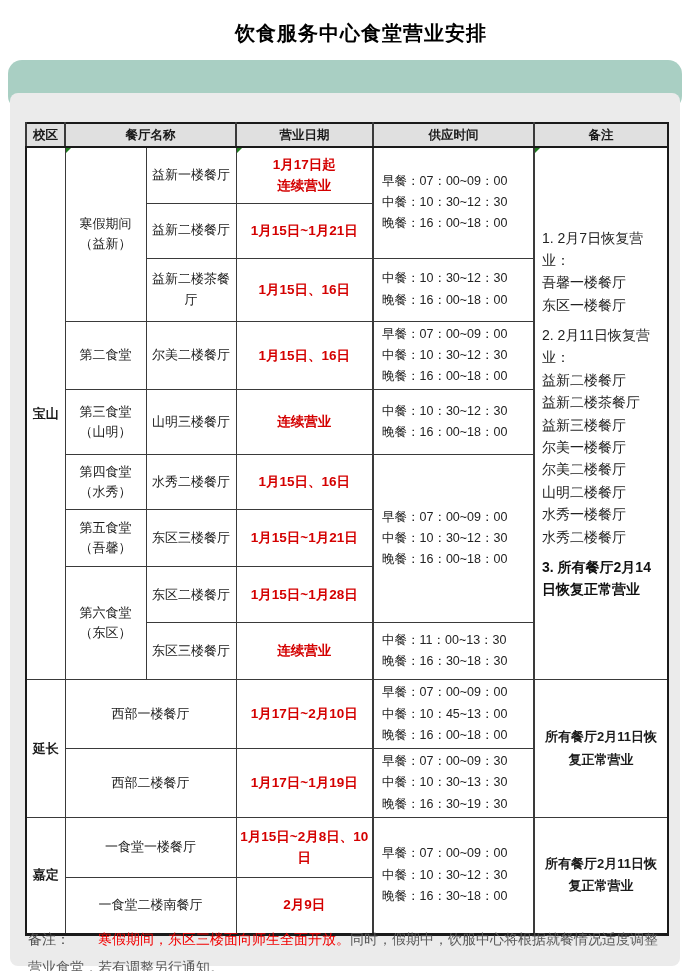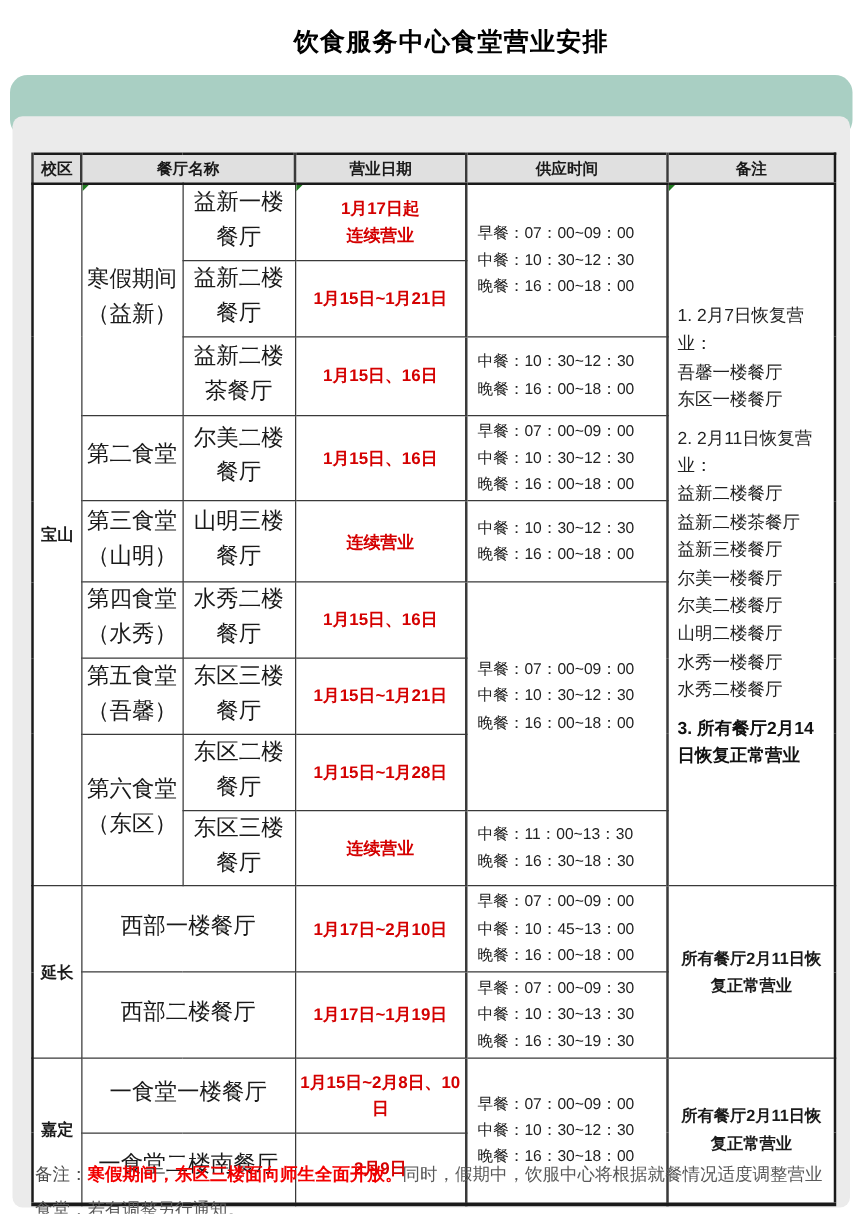--- a/index.html
+++ b/index.html
@@ -27,21 +27,21 @@
   }
   .sched th,.sched td{
     border:1px solid #3a3a3a;text-align:center;vertical-align:middle;
     color:#1a1a1a;padding:2px;overflow:hidden;
   }
   .sched thead th{
     background:#e0e0e0;font-size:12.5px;font-weight:bold;height:20px;
     border-bottom:2px solid #1a1a1a;border-left-width:2px;padding:1px;
   }
   td.campus{font-weight:bold;font-size:13px;}
-  td.hall,td.rest{font-size:18px;white-space:pre-line;line-height:1.55;font-family:Liberation Mono, monospace;}
+  td.hall,td.rest{font-size:13px;white-space:pre-line;line-height:1.55;}
   td.dates{color:#d40000;font-weight:bold;font-size:13.5px;white-space:pre-line;line-height:1.6;}
   td.supply{
     text-align:left;font-size:12.5px;line-height:1.7;white-space:pre-line;
     padding-left:8px;color:#222;border-left-width:2px;
   }
   td.notes-bs{
     text-align:left;font-size:14px;line-height:1.6;padding:4px 4px 4px 7px;
     color:#222;border-left-width:2px;
   }
   .notes-bs .ni{white-space:pre-line;margin:8px 0;}
@@ -51,21 +51,21 @@
   .gm{position:relative;}
   .gm::before{
     content:"";position:absolute;left:0;top:0;width:0;height:0;
     border-top:5px solid #1f7a1f;border-right:5px solid transparent;
   }
   .footer-note{
     position:absolute;left:18px;top:818px;width:642px;
     font-size:14px;line-height:28px;color:#595959;
   }
   .footer-note .lbl{color:#4d4d4d;}
-  .footer-note .hl{color:#f20000;font-weight:bold;}
+  .footer-note .hl{color:#f20000;font-weight:normal;margin-left:28px;}
 </style>
 </head>
 <body>
 
 <h1 class="title">饮食服务中心食堂营业安排</h1>
 
 <div class="accent-bar"></div>
 
 <div class="card">
 

